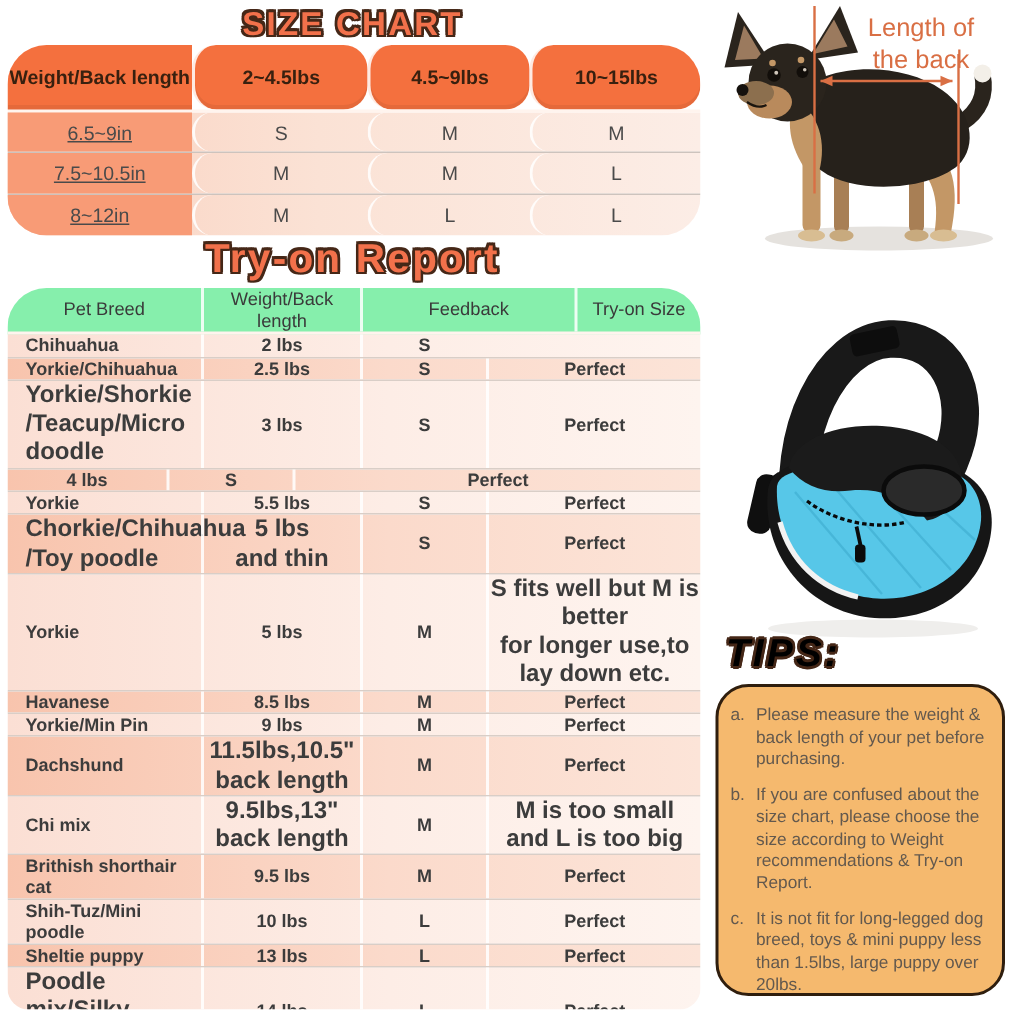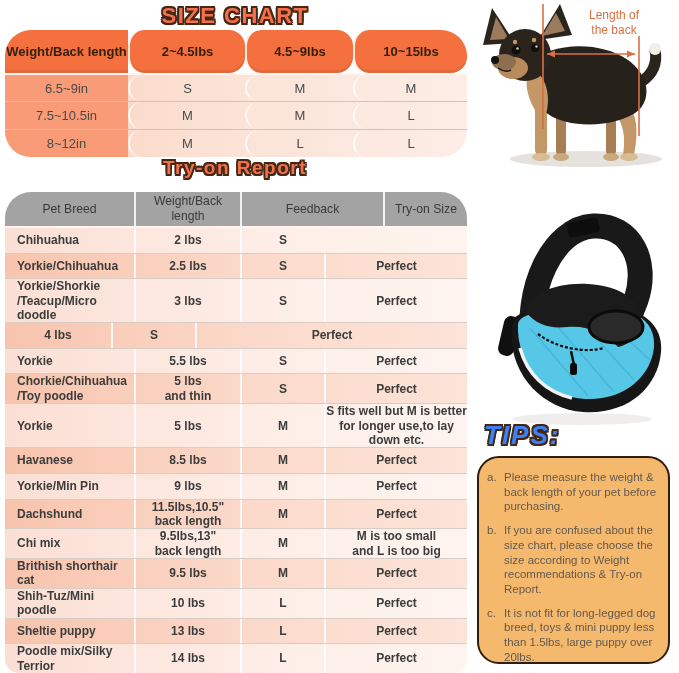--- a/index.html
+++ b/index.html
@@ -7,71 +7,71 @@
     font-family:"Liberation Sans","DejaVu Sans",sans-serif; }
   #page { position:relative; width:679px; height:673px; background:#fff; }
 
   
   .bubble-title{
     position:absolute; left:0; width:470px; text-align:center;
     font-weight:bold; color:#F2714B; letter-spacing:1.5px;
     text-shadow:-1.6px -1.6px 0 #45271ا7,1.6px -1.6px 0 #452717,-1.6px 1.6px 0 #452717,1.6px 1.6px 0 #452717,0 -1.6px 0 #452717,0 1.6px 0 #452717,-1.6px 0 0 #452717,1.6px 0 0 #452717;
   }
   .t1{ top:3px;  font-size:22px; }
-  .t2{ top:157px; font-size:19px; }
+  .t2{ top:157px; font-size:27px; }
   .bubble-title, .tips-title{
     text-shadow:-1.6px -1.6px 0 #452717,1.6px -1.6px 0 #452717,-1.6px 1.6px 0 #452717,1.6px 1.6px 0 #452717,0 -1.8px 0 #452717,0 1.8px 0 #452717,-1.8px 0 0 #452717,1.8px 0 0 #452717;
   }
 
   
   #size-chart{
     position:absolute; left:5px; top:30px; width:462px; height:127px;
     border-radius:26px; overflow:hidden;
   }
   .sc-row{ display:flex; width:100%; }
   .sc-head{ height:43px; }
   .sc-body{ height:28px; background:linear-gradient(90deg,#F9D0BE 0%,#FBE2D5 45%,#FCEDE6 100%); border-top:1px solid #CDC3BD; }
   .sc-body.first{ border-top:2px solid #FFF4EE; }
   .sc-cell{ display:flex; align-items:center; justify-content:center; text-align:center;
     white-space:pre-line; }
   .sc-c1{ width:123px; } .sc-c2{ width:117px; } .sc-c3{ width:108px; } .sc-c4{ flex:1; }
   .sc-cell + .sc-cell{ border-left:2px solid rgba(255,255,255,.85);border-radius:16px; }
   .sc-head .sc-cell{ background:#F4703E; color:#38200F; font-weight:bold; font-size:13px;
     box-shadow:inset 0 -3px 0 rgba(0,0,0,.06); }
-  .sc-body .sc-c1{ background:#F89B76; color:#3C3C3C; font-size:12.5px; }
+  .sc-body .sc-c1{ background:#F89B76; color:#3C3C3C; font-size:12.5px;text-decoration:underline; }
   .sc-body .sc-cell{ color:#4A4A4A; font-size:13px; }
 
   
   #tryon-table{
     position:absolute; left:5px; top:192px; width:462px; height:481px;
     border-radius:26px 26px 14px 14px; overflow:hidden; display:flex; flex-direction:column;
   }
   .tt-row{ display:flex; width:100%; }
-  .tt-head{ height:36px; background:#a3a3a3; border-bottom:2px solid #FFF4EE; }
+  .tt-head{ height:36px; background:#86efac; border-bottom:2px solid #FFF4EE; }
   .tt-head .tt-cell{ font-size:12.2px; color:#3A3A3A; font-weight:normal; }
   .tt-body{ flex:1; display:flex; flex-direction:column;font-weight:bold; }
   .tt-body .tt-row{ flex:1; border-top:1px solid #D9CEC7; }
   .tt-body .tt-row:first-child{ border-top:none; }
   .tt-row.odd { background:linear-gradient(90deg,#FBDFD4 0%,#FDEDE6 55%,#FEF4EF 100%); }
   .tt-row.even{ background:linear-gradient(90deg,#F8C4AD 0%,#FBDACB 55%,#FCE4D8 100%); }
   .tt-cell{ display:flex; align-items:center; justify-content:center; text-align:center;
     font-size:12px; color:#3C3C3C; white-space:pre-line; line-height:1.2; }
   .tt-c1{ width:129px; justify-content:flex-start; text-align:left; padding-left:12px; }
   .tt-c2{ width:106px; } .tt-c3{ width:84px; } .tt-c4{ flex:1; }
   .tt-cell + .tt-cell{ border-left:2px solid rgba(255,255,255,.85); }
-  .sm{ font-size:12px; }
+  .sm{ font-size:16px; }
 
   
   #dog-fig{ position:absolute; left:478px; top:2px; width:200px; height:168px; }
   #back-length-label{ position:absolute; left:558px; top:8px; width:112px;
-    color:#D96F44; font-size:12px; line-height:1.25; text-align:center; white-space:pre-line; }
+    color:#D96F44; font-size:17px; line-height:1.25; text-align:center; white-space:pre-line; }
   #bag-fig{ position:absolute; left:468px; top:200px; width:207px; height:228px; }
 
   .tips-title{ position:absolute; left:484px; top:420px; font-size:26px; font-weight:bold;
-    letter-spacing:2px; color:#3b82f6; font-style:italic; }
+    letter-spacing:2px; color:#000000; font-style:italic; }
   #tips-box{ position:absolute; left:477px; top:456px; width:193px; height:208px;
     background:#F5B96E; border:2.5px solid #2F1E0E; border-radius:22px;
     padding:12px 8px 8px 8px; overflow:hidden; }
   .tip-item{ display:flex; margin-bottom:9px; }
   .tip-letter{ width:17px; flex:none; font-size:11.5px; color:#63594E; line-height:1.28; }
   .tip-text{ flex:1; font-size:11.5px; color:#63594E; line-height:1.28; white-space:pre-line; }
 </style>
 </head>
 <body>
 

